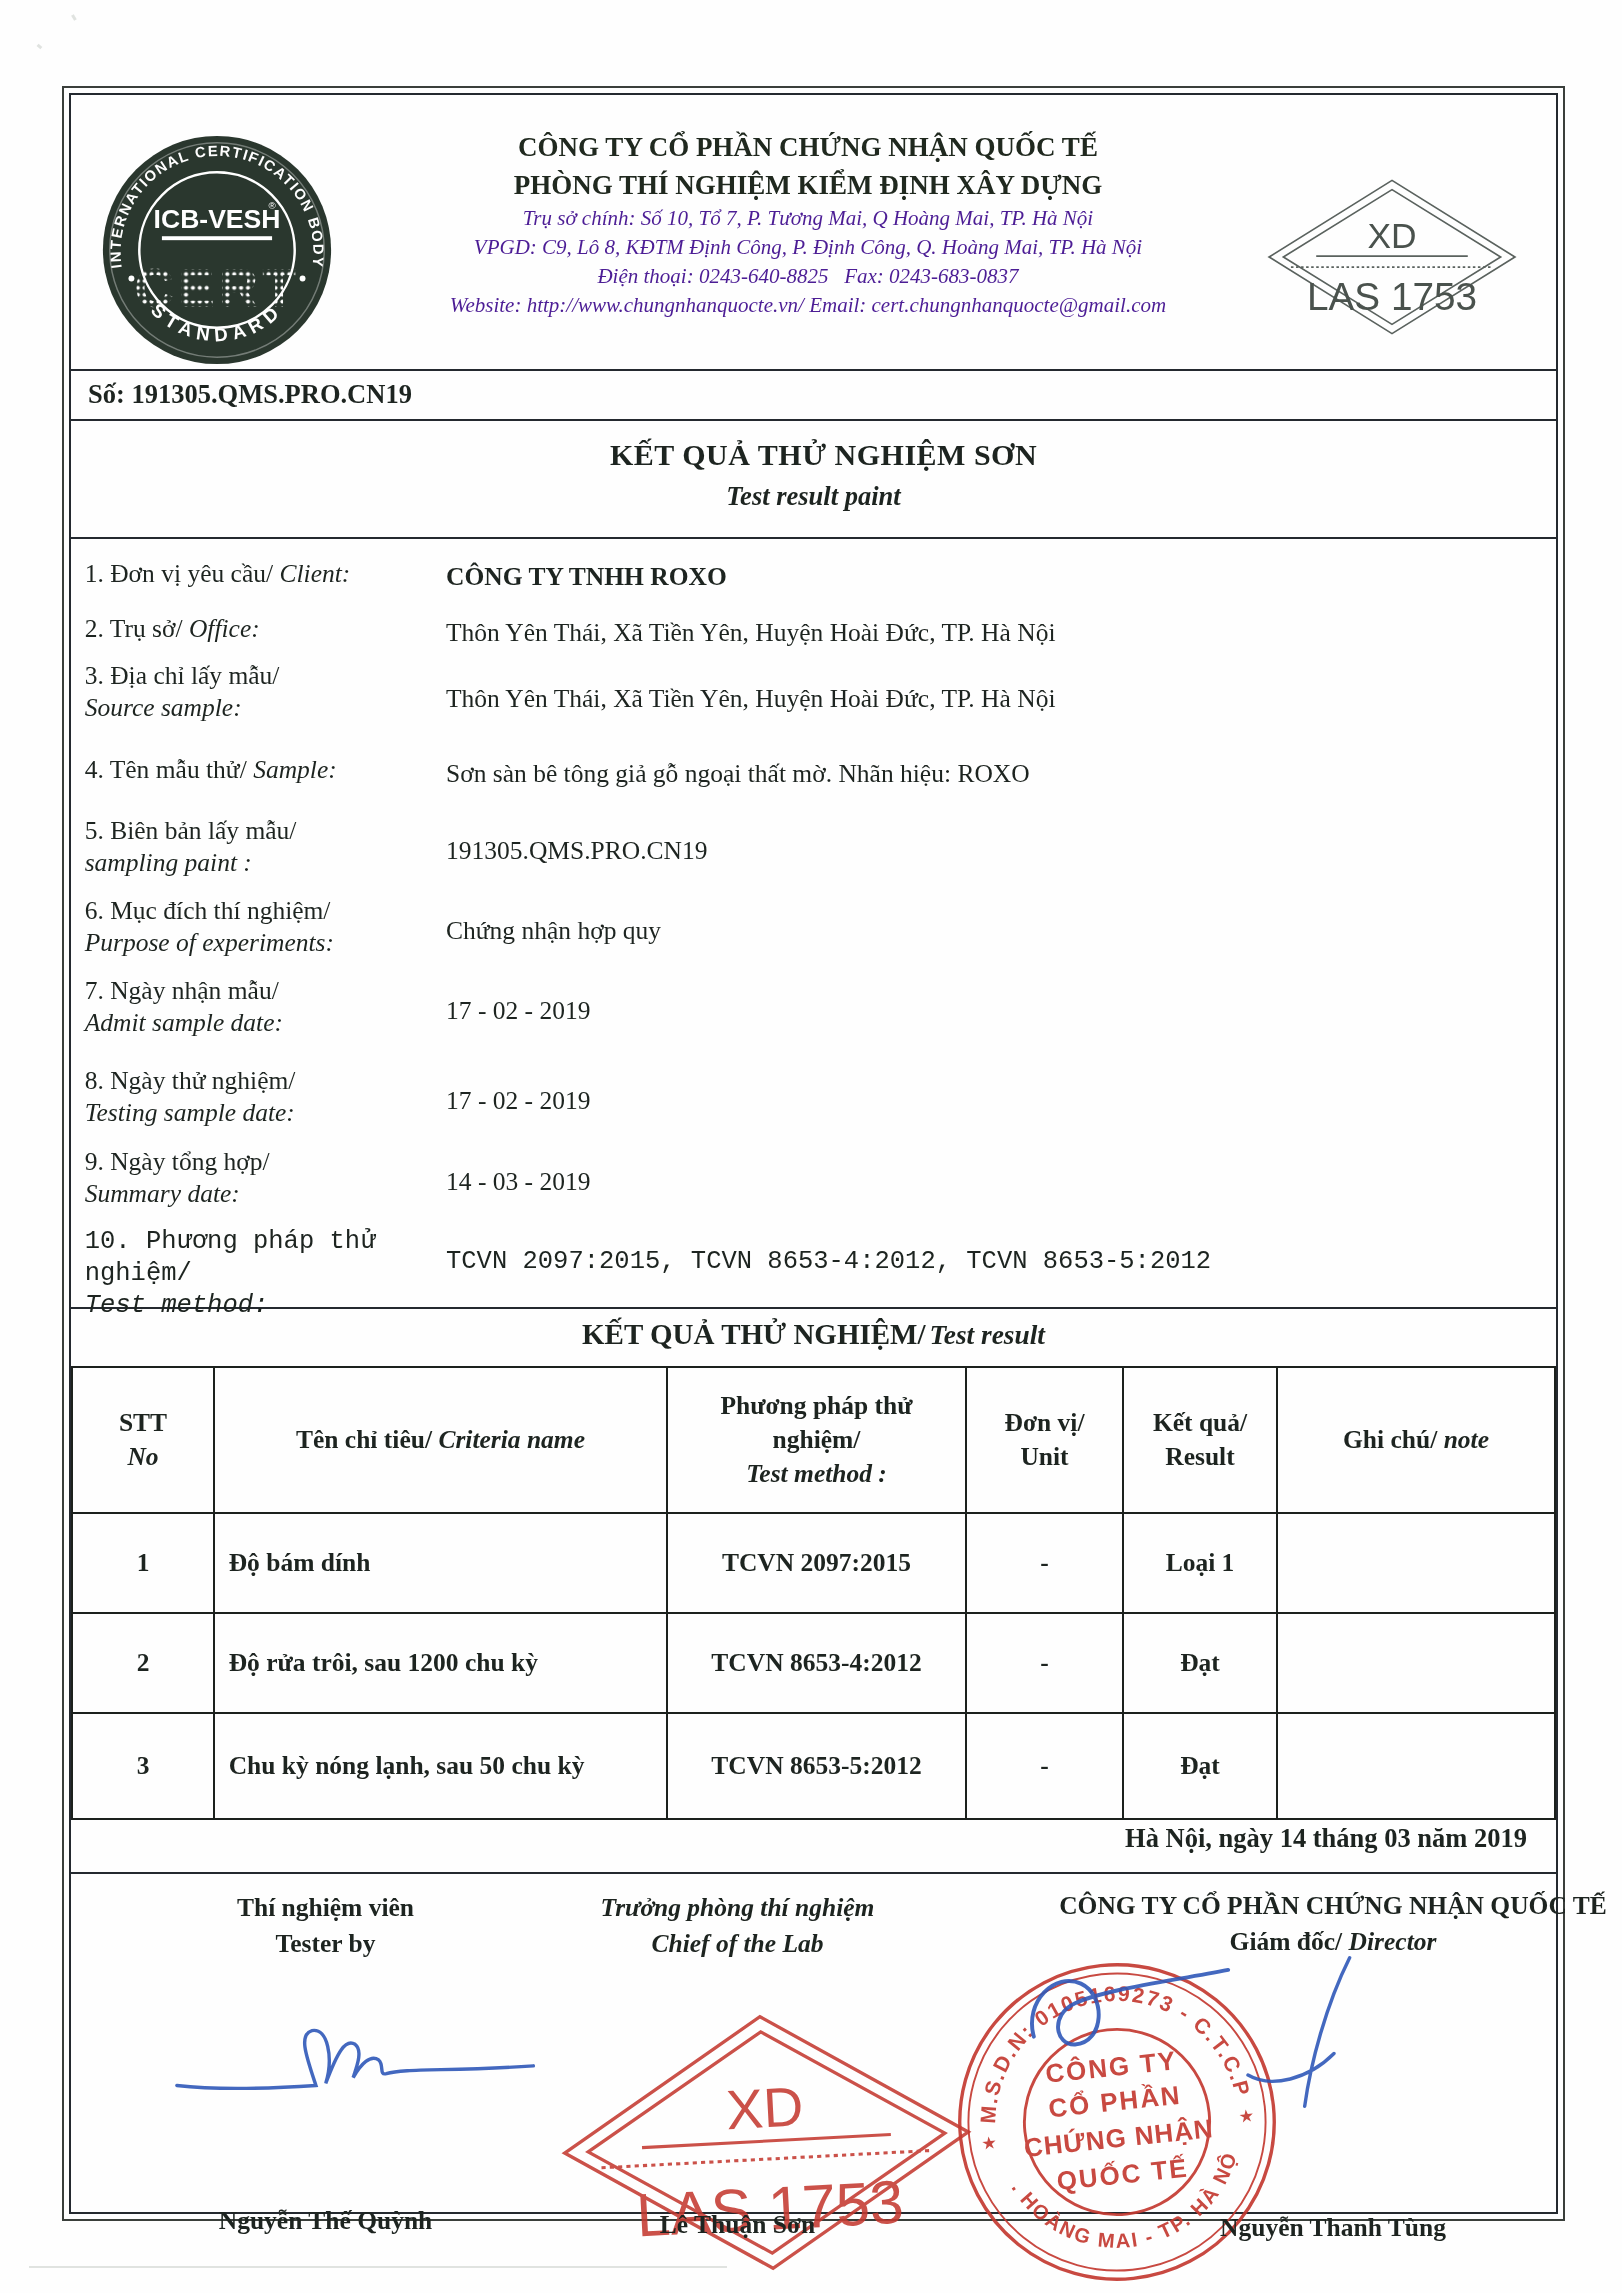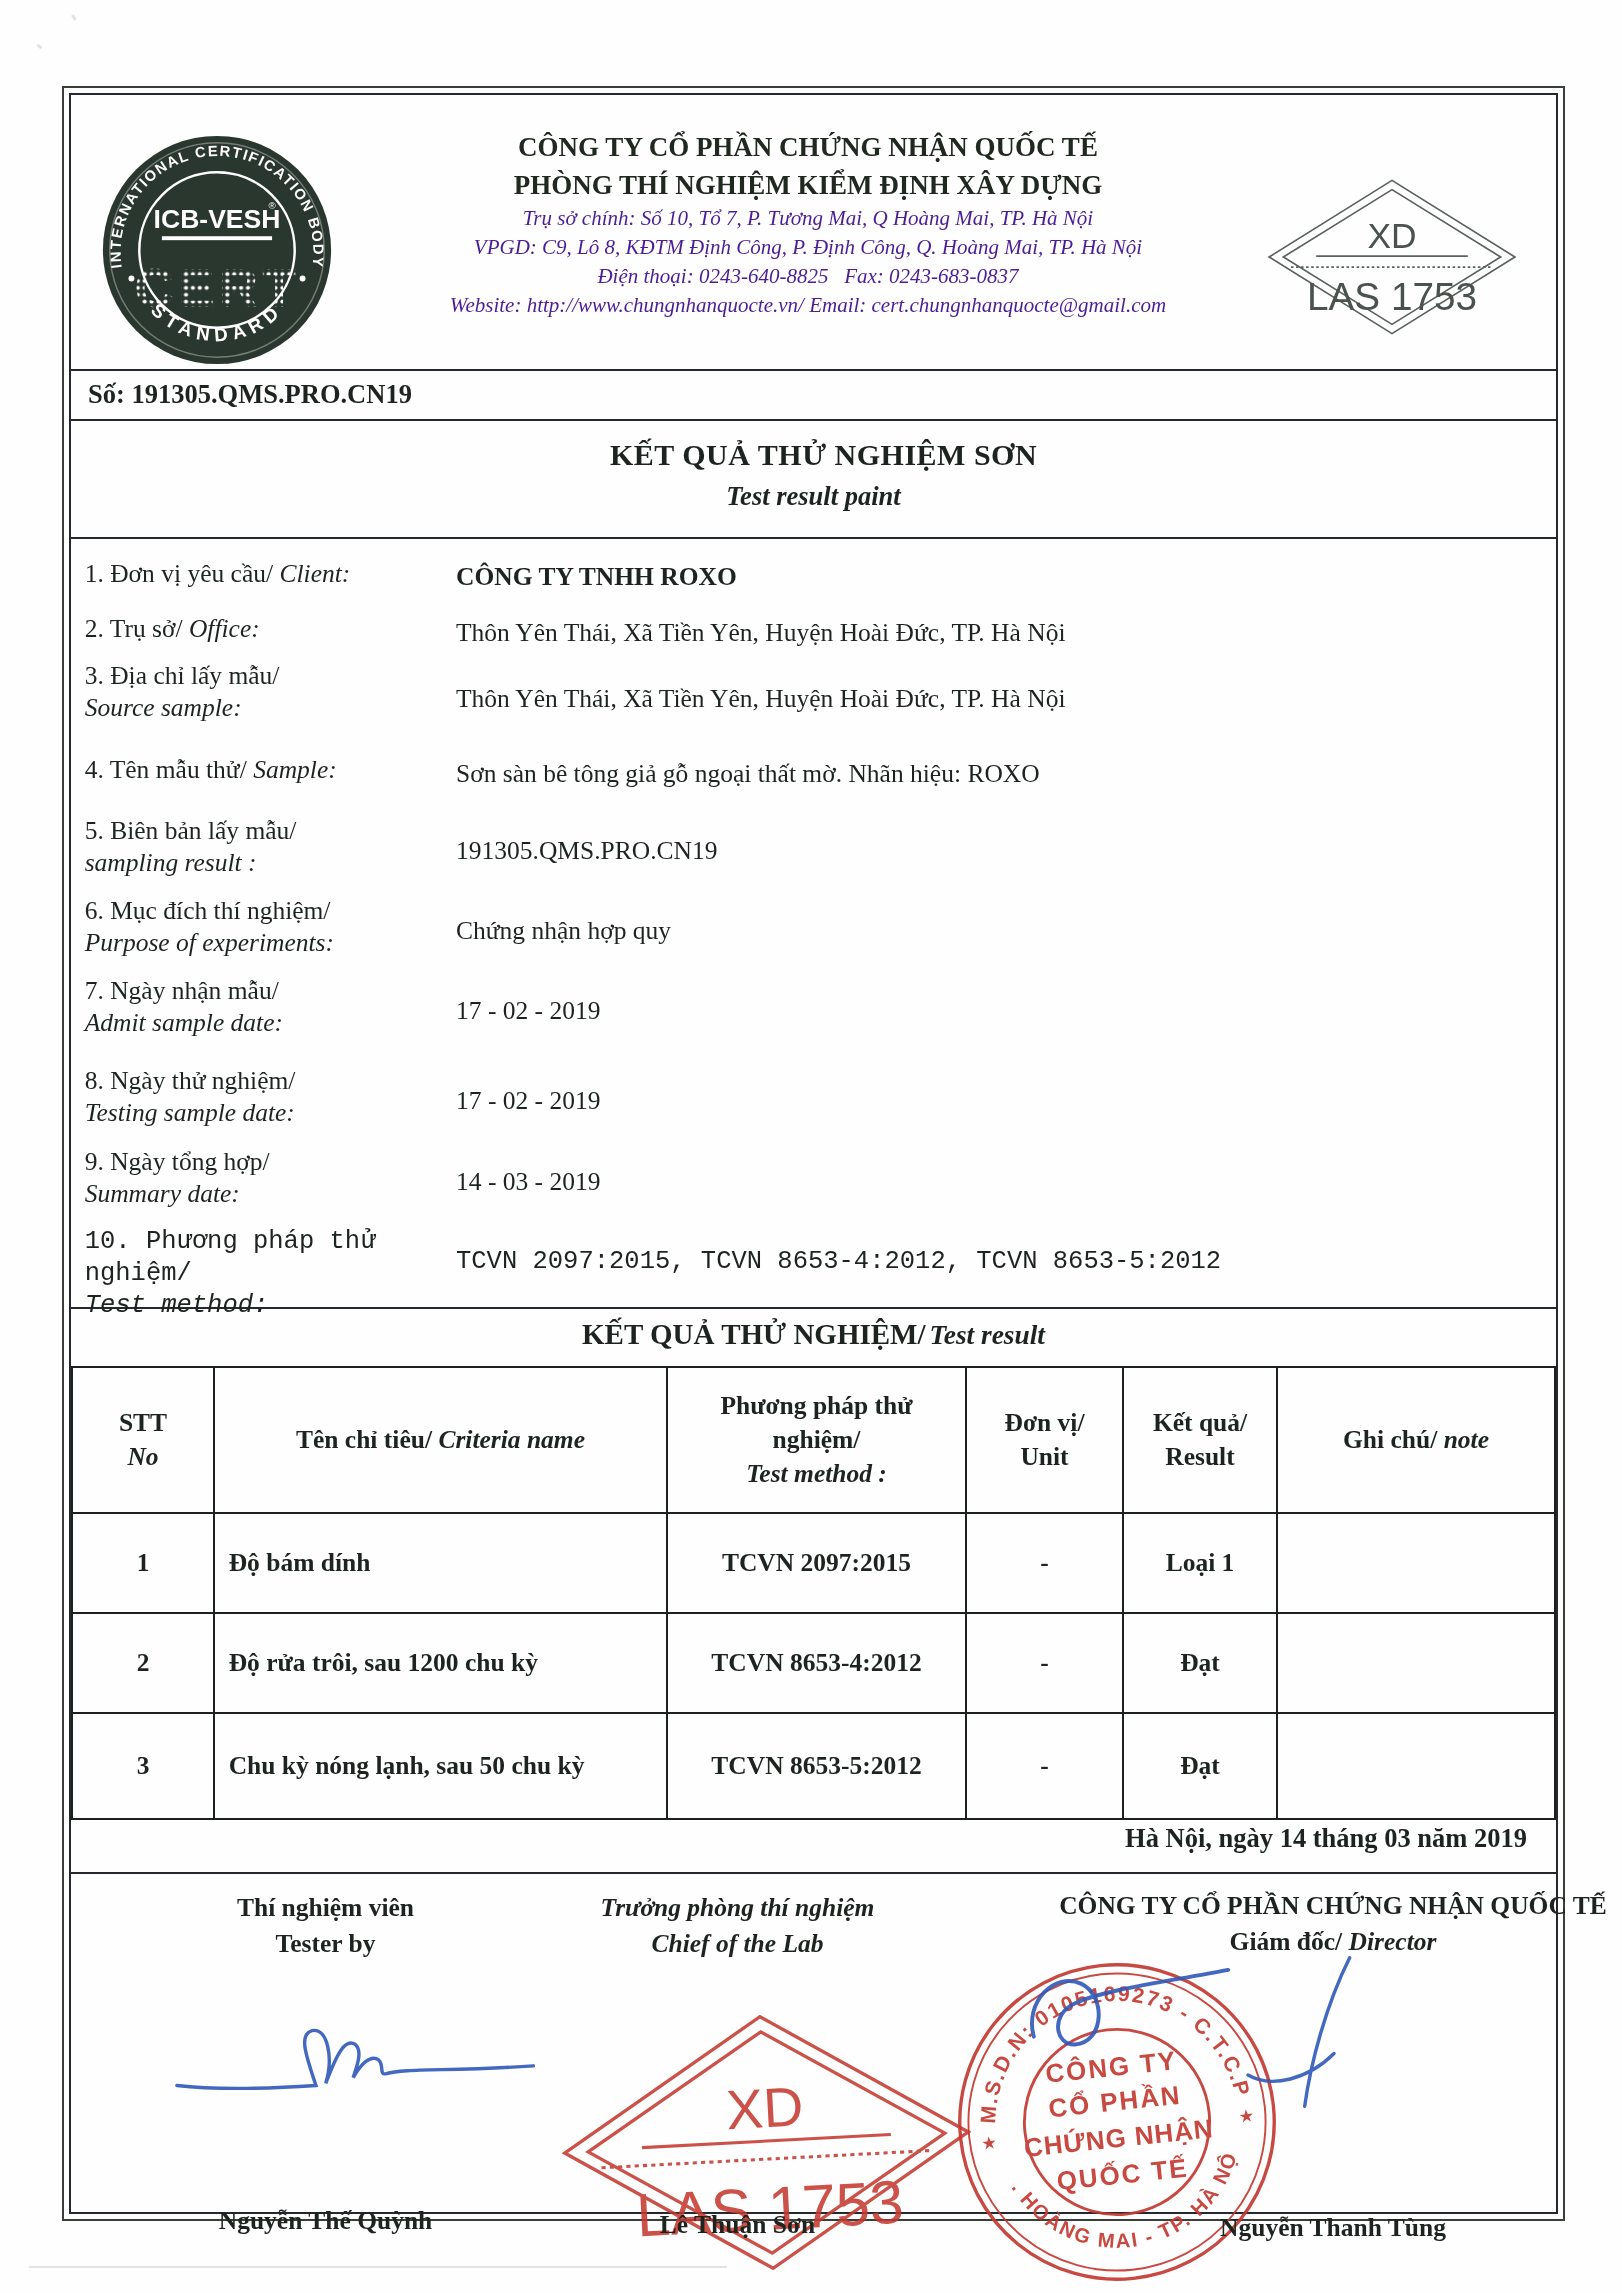--- a/index.html
+++ b/index.html
@@ -25,21 +25,21 @@
   .title-block{position:absolute;left:0;top:329px;width:100%;height:115px;border-bottom:2.9px solid #24292f;
                text-align:center;box-sizing:border-box;padding-top:7.8px;}
   .t-vi{font-size:30px;font-weight:bold;letter-spacing:0.5px;line-height:45px;padding-left:20px;}
   .t-en{font-size:26.5px;font-weight:bold;font-style:italic;line-height:39px;}
 
   
   .fields{position:absolute;left:0;top:449px;width:100%;height:763px;border-bottom:2.9px solid #24292f;}
   .frow{position:absolute;left:0;width:100%;}
   .flabel{position:absolute;left:13.7px;top:0;width:361px;font-size:25.5px;line-height:32px;}
   .len{font-style:italic;}
-  .fvalue{position:absolute;left:385px;right:15.7px;top:0;height:100%;display:flex;align-items:center;font-size:25.5px;}
+  .fvalue{position:absolute;left:375px;right:15.7px;top:0;height:100%;display:flex;align-items:center;font-size:25.5px;}
   .fv-bold{font-weight:bold;}
 
   
   .sec-title{position:absolute;left:0;top:1211px;width:100%;height:60px;text-align:center;
              box-sizing:border-box;padding-top:11.8px;}
   .st-vi{font-size:29px;font-weight:bold;}
   .st-en{font-size:27.4px;font-weight:bold;font-style:italic;}
 
   .rtable{position:absolute;left:0;top:1271px;width:100%;height:454px;border:2.9px solid #1c211d;
           box-sizing:border-box;display:grid;grid-template-columns:142px 453px 299px 157px 154px 1fr;
@@ -157,21 +157,21 @@
       </div>
       <div class="frow" style="top:116px;height:78px;">
         <div class="flabel"><span>3. Địa chỉ lấy mẫu/</span><br><span class="len">Source sample:</span></div>
         <div class="fvalue">Thôn Yên Thái, Xã Tiền Yên, Huyện Hoài Đức, TP. Hà Nội</div>
       </div>
       <div class="frow" style="top:210px;height:39px;">
         <div class="flabel"><span>4. Tên mẫu thử/</span> <span class="len">Sample:</span></div>
         <div class="fvalue">Sơn sàn bê tông giả gỗ ngoại thất mờ. Nhãn hiệu: ROXO</div>
       </div>
       <div class="frow" style="top:271px;height:71px;">
-        <div class="flabel"><span>5. Biên bản lấy mẫu/</span><br><span class="len">sampling result :</span></div>
+        <div class="flabel"><span>5. Biên bản lấy mẫu/</span><br><span class="len">sampling paint :</span></div>
         <div class="fvalue">191305.QMS.PRO.CN19</div>
       </div>
       <div class="frow" style="top:351px;height:71px;">
         <div class="flabel"><span>6. Mục đích thí nghiệm/</span><br><span class="len">Purpose of experiments:</span></div>
         <div class="fvalue">Chứng nhận hợp quy</div>
       </div>
       <div class="frow" style="top:431px;height:71px;">
         <div class="flabel"><span>7. Ngày nhận mẫu/</span><br><span class="len">Admit sample date:</span></div>
         <div class="fvalue">17 - 02 - 2019</div>
       </div>

